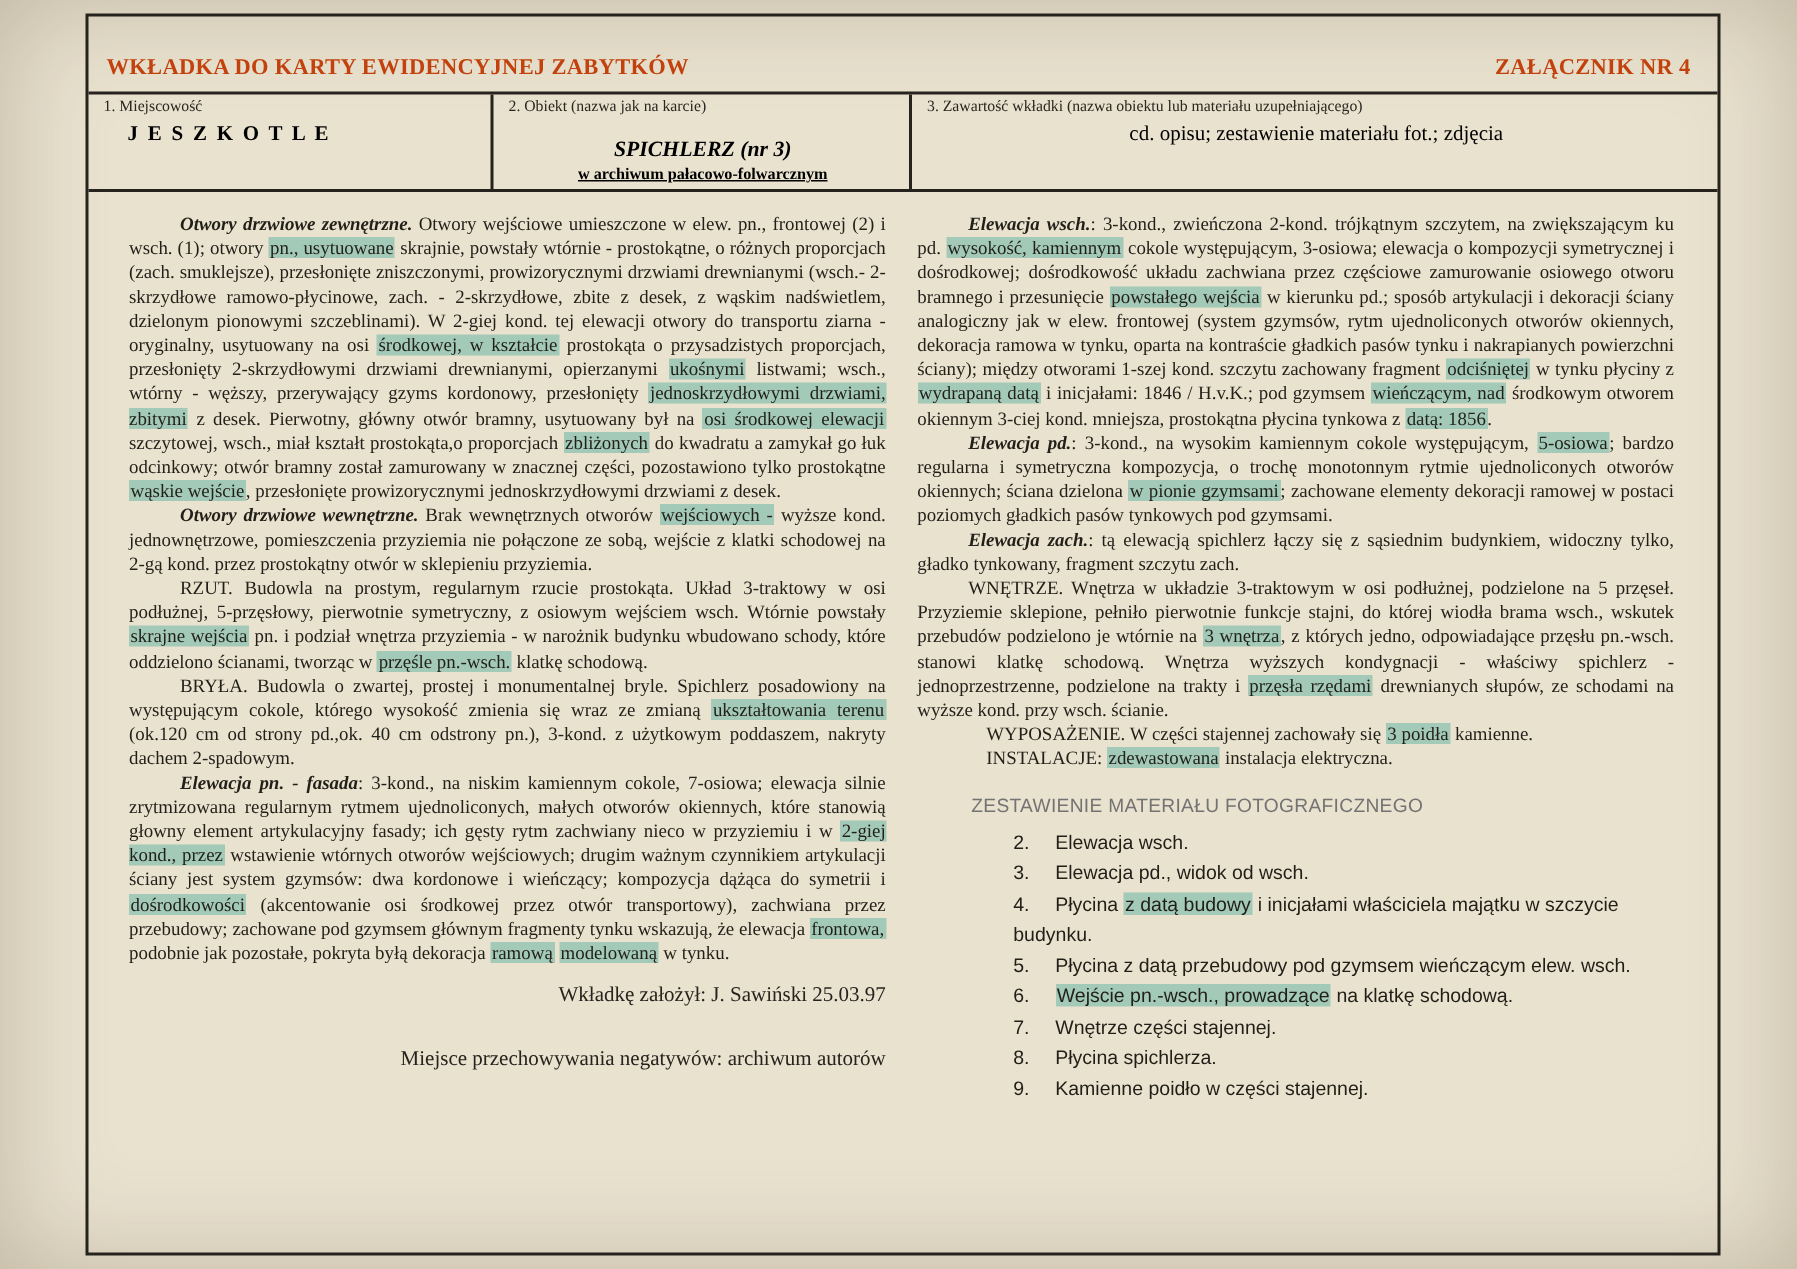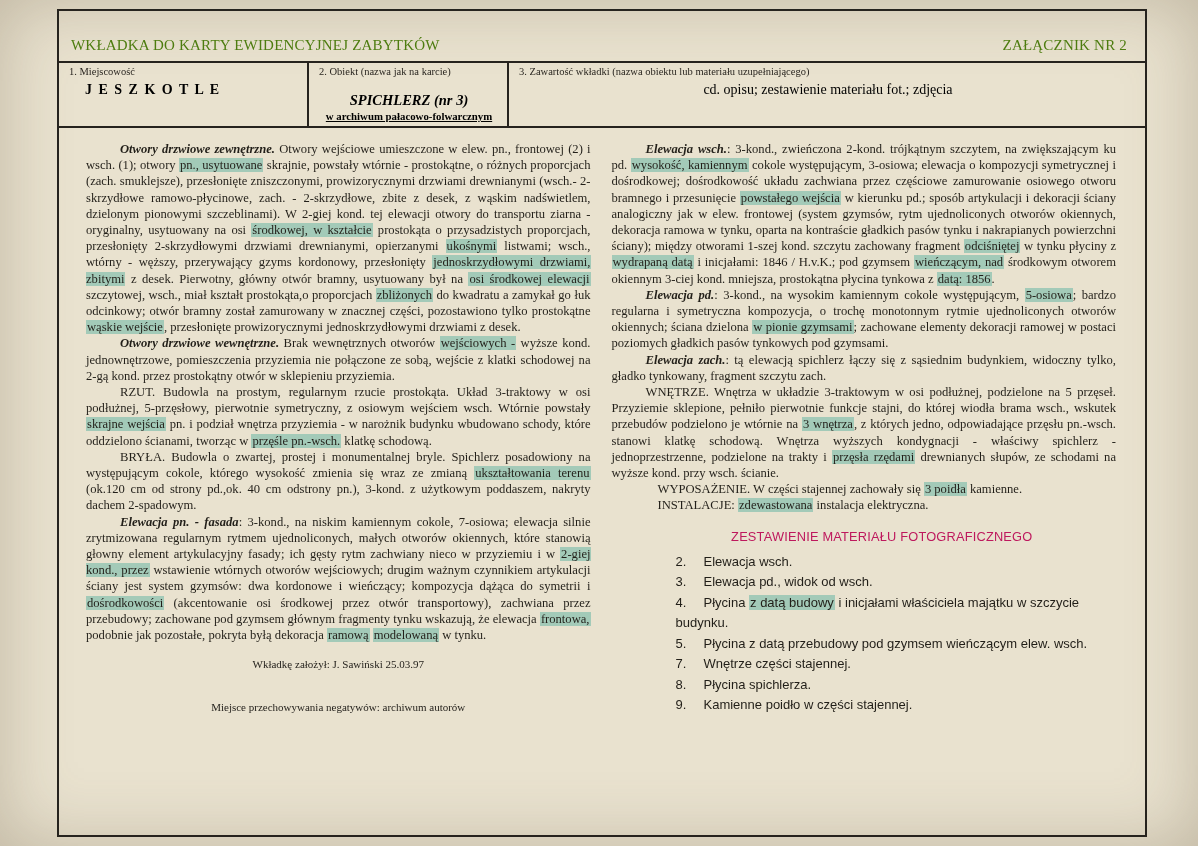--- a/index.html
+++ b/index.html
@@ -16,78 +16,78 @@
     position: absolute; left: 57px; top: 9px;
     width: 1090px; height: 828px;
     border: 2px solid #26231e;
   }
 
   .doc-header {
     display: flex; justify-content: space-between; align-items: flex-end;
     padding: 26px 18px 7px 12px;
   }
   .doc-title, .doc-annex {
-    font-weight: normal; font-size: 15px; color: #4d7c0f; letter-spacing: .2px;
+    font-weight: bold; font-size: 15px; color: #c2410c; letter-spacing: .2px;
   }
 
   .info-table {
     display: flex;
     border-top: 2px solid #26231e;
     border-bottom: 2px solid #26231e;
   }
   .cell { padding: 3px 8px 4px 10px; }
   .cell + .cell { border-left: 2px solid #26231e; }
-  .cell1 { width: 248px; }
-  .cell2 { width: 200px; text-align: center; padding-top: 3px; }
+  .cell1 { width: 268px; }
+  .cell2 { width: 279px; text-align: center; padding-top: 3px; }
   .cell3 { flex: 1; text-align: center; }
   .cell-label { font-size: 10.5px; color: #2a2620; text-align: left; }
   .cell2 .cell-label, .cell3 .cell-label { text-align: left; }
   .cell1-value { font-weight: bold; font-size: 14px; letter-spacing: 1.5px; padding: 5px 0 0 16px; }
   .cell2-value { font-weight: bold; font-style: italic; font-size: 14.5px; margin-top: 15px; }
   .cell2-sub { font-weight: bold; font-size: 10.8px; text-decoration: underline; margin-top: 1px; }
   .cell3-value { font-size: 14px; margin-top: 5px; }
 
   .columns { display: flex; gap: 21px; padding: 13px 29px 0 27px; }
   .col {
     flex: 1; min-width: 0;
     font-size: 12.6px; line-height: 16.2px;
     text-align: justify; color: #221f19;
   }
   .para { margin: 0; text-indent: 34px; }
   .para.indent-lg { text-indent: 46px; }
   .lead { font-weight: bold; font-style: italic; }
 
-  .footer-note { font-size: 11px; text-align: center; margin-top: 13px; color: #26231e; }
+  .footer-note { font-size: 14px; text-align: right; margin-top: 13px; color: #26231e; }
   .footer-note + .footer-note { margin-top: 26px; }
 
   .photo-heading {
     font-family: "Liberation Sans", sans-serif;
-    font-size: 12.8px; text-align: center;
+    font-size: 12.8px; text-align: left;
     margin: 15px 0 7px 36px; letter-spacing: .2px;
-    color: #be185d;
+    color: #737373;
   }
   .photo-list {
     list-style: none; margin: 2px 0 0 64px; padding: 0;
     font-family: "Liberation Sans", sans-serif;
     font-size: 13px; line-height: 20.5px; text-align: left;
     color: #211e18;
   }
   .photo-list .num { display: inline-block; width: 28px; }
 
   mark.hl { background: rgba(88,176,158,.48); color: inherit; padding: 0 1px; }
 </style>
 </head>
 <body>
 
 <div class="page">
   <div class="frame">
 
     <div class="doc-header">
       <div class="doc-title">WKŁADKA DO KARTY EWIDENCYJNEJ ZABYTKÓW</div>
-      <div class="doc-annex">ZAŁĄCZNIK NR 2</div>
+      <div class="doc-annex">ZAŁĄCZNIK NR 4</div>
     </div>
 
     <div class="info-table">
       <div class="cell cell1">
         <div class="cell-label">1. Miejscowość</div>
         <div class="cell1-value">J E S Z K O T L E</div>
       </div>
       <div class="cell cell2">
         <div class="cell-label">2. Obiekt (nazwa jak na karcie)</div>
         <div class="cell2-value">SPICHLERZ (nr 3)</div>
@@ -121,20 +121,21 @@
             <p class="para">WNĘTRZE. Wnętrza w układzie 3-traktowym w osi podłużnej, podzielone na 5 przęseł. Przyziemie sklepione, pełniło pierwotnie funkcje stajni, do której wiodła brama wsch., wskutek przebudów podzielono je wtórnie na <mark class="hl">3 wnętrza</mark>, z których jedno, odpowiadające przęsłu pn.-wsch. stanowi klatkę schodową. Wnętrza wyższych kondygnacji - właściwy spichlerz - jednoprzestrzenne, podzielone na trakty i <mark class="hl">przęsła rzędami</mark> drewnianych słupów, ze schodami na wyższe kond. przy wsch. ścianie.</p>
             <p class="para indent-lg">WYPOSAŻENIE. W części stajennej zachowały się <mark class="hl">3 poidła</mark> kamienne.</p>
             <p class="para indent-lg">INSTALACJE: <mark class="hl">zdewastowana</mark> instalacja elektryczna.</p>
           </div>
         <div class="photo-heading">ZESTAWIENIE MATERIAŁU FOTOGRAFICZNEGO</div>
         <ol class="photo-list">
             <li><span class="num">2.</span><span class="itxt">Elewacja wsch.</span></li>
             <li><span class="num">3.</span><span class="itxt">Elewacja pd., widok od wsch.</span></li>
             <li><span class="num">4.</span><span class="itxt">Płycina <mark class="hl">z datą budowy</mark> i inicjałami właściciela majątku w szczycie budynku.</span></li>
             <li><span class="num">5.</span><span class="itxt">Płycina z datą przebudowy pod gzymsem wieńczącym elew. wsch.</span></li>
+            <li><span class="num">6.</span><span class="itxt"><mark class="hl">Wejście pn.-wsch., prowadzące</mark> na klatkę schodową.</span></li>
             <li><span class="num">7.</span><span class="itxt">Wnętrze części stajennej.</span></li>
             <li><span class="num">8.</span><span class="itxt">Płycina spichlerza.</span></li>
             <li><span class="num">9.</span><span class="itxt">Kamienne poidło w części stajennej.</span></li>
           </ol>
       </div>
 
     </div>
   </div>
 </div>
 

